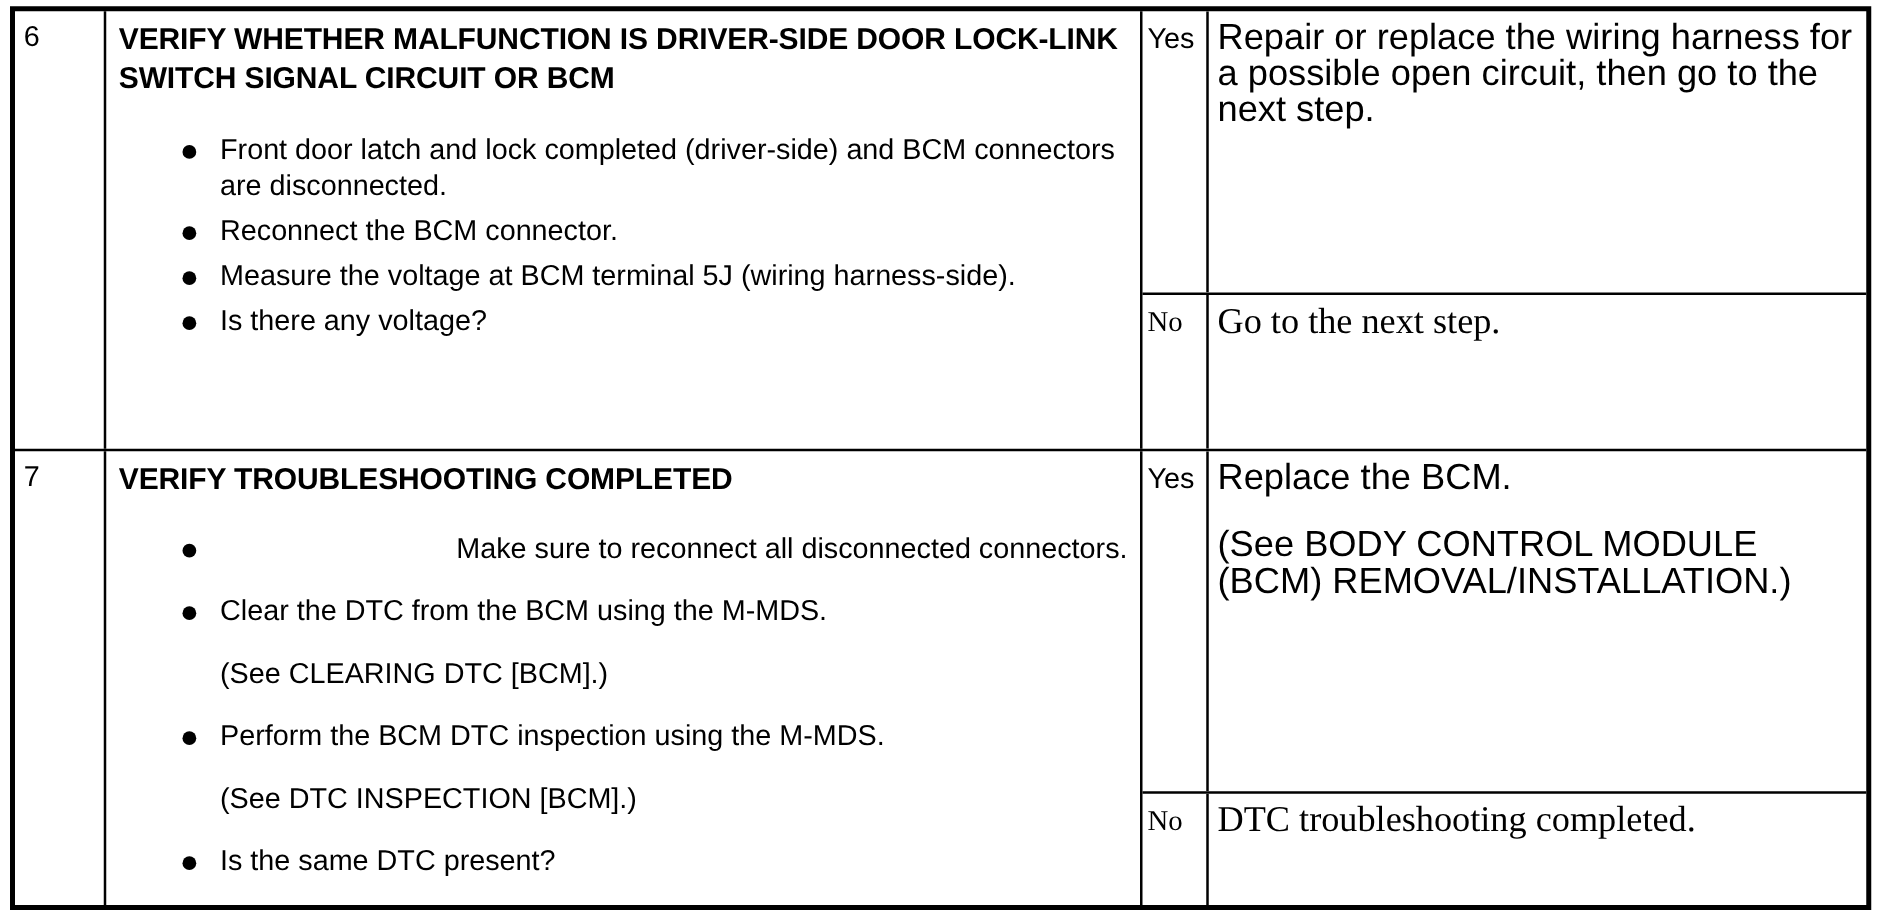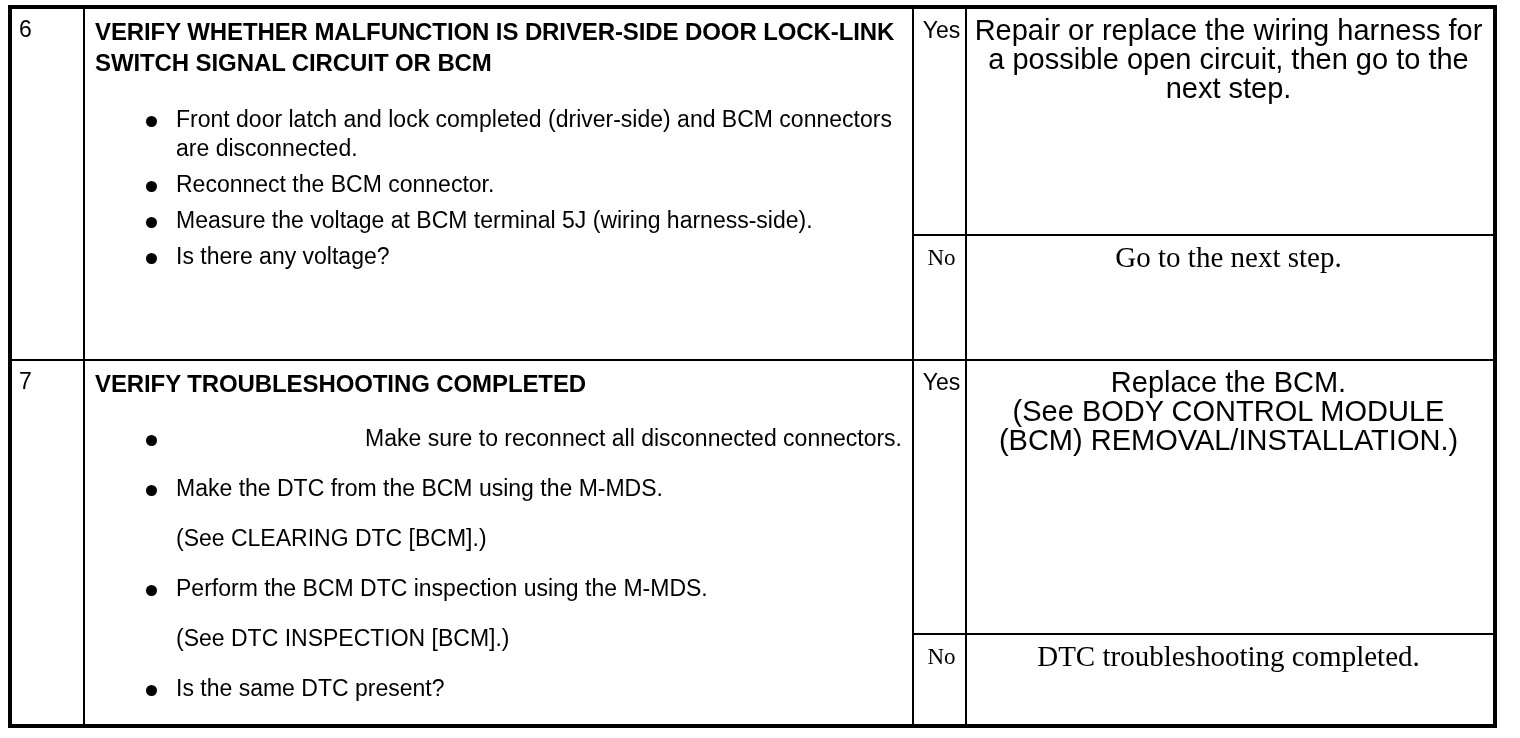--- a/index.html
+++ b/index.html
@@ -107,21 +107,20 @@
     width: 581px;
     flex: 0 0 581px;
     border-left: 2px solid #000000;
     display: flex;
     flex-direction: column;
   }
   .result-block {
     display: flex;
     box-sizing: border-box;
     overflow: hidden;
-    text-align: center;
   }
   .result-block + .result-block {
     border-top: 2px solid #000000;
     font-family: Liberation Serif, serif;
   }
   .row-6 .result-block.yes { height: 225px; }
   .row-6 .result-block.no  { flex: 1 1 auto; }
   .row-7 .result-block.yes { height: 272px; }
   .row-7 .result-block.no  { flex: 1 1 auto; }
 
@@ -135,21 +134,21 @@
   }
   .result-text {
     box-sizing: border-box;
     flex: 1 1 auto;
     border-left: 2px solid #000000;
     padding: 7px 10px 16px 7px;
     font-size: 29px;
     line-height: 29px;
   }
   .result-text p { margin: 0; }
-  .result-text p + p { }
+  .result-text p + p { margin-top: 25px; }
 </style>
 </head>
 <body>
 
 <div class="page">
   <div class="ts-table">
 
     <div class="ts-row row-6">
       <div class="col-step">
         <span>6</span>
@@ -200,21 +199,21 @@
 
       <div class="col-body">
         <div class="body-heading">VERIFY TROUBLESHOOTING COMPLETED</div>
         <ul class="bullet-list">
           <li>
             <span class="bullet-dot"></span>
             <span>Make sure to reconnect all disconnected connectors.</span>
           </li>
           <li>
             <span class="bullet-dot"></span>
-            <span>Make the DTC from the BCM using the M-MDS.</span>
+            <span>Clear the DTC from the BCM using the M-MDS.</span>
           </li>
           <li class="no-bullet">
             <span>(See CLEARING DTC [BCM].)</span>
           </li>
           <li>
             <span class="bullet-dot"></span>
             <span>Perform the BCM DTC inspection using the M-MDS.</span>
           </li>
           <li class="no-bullet">
             <span>(See DTC INSPECTION [BCM].)</span>

